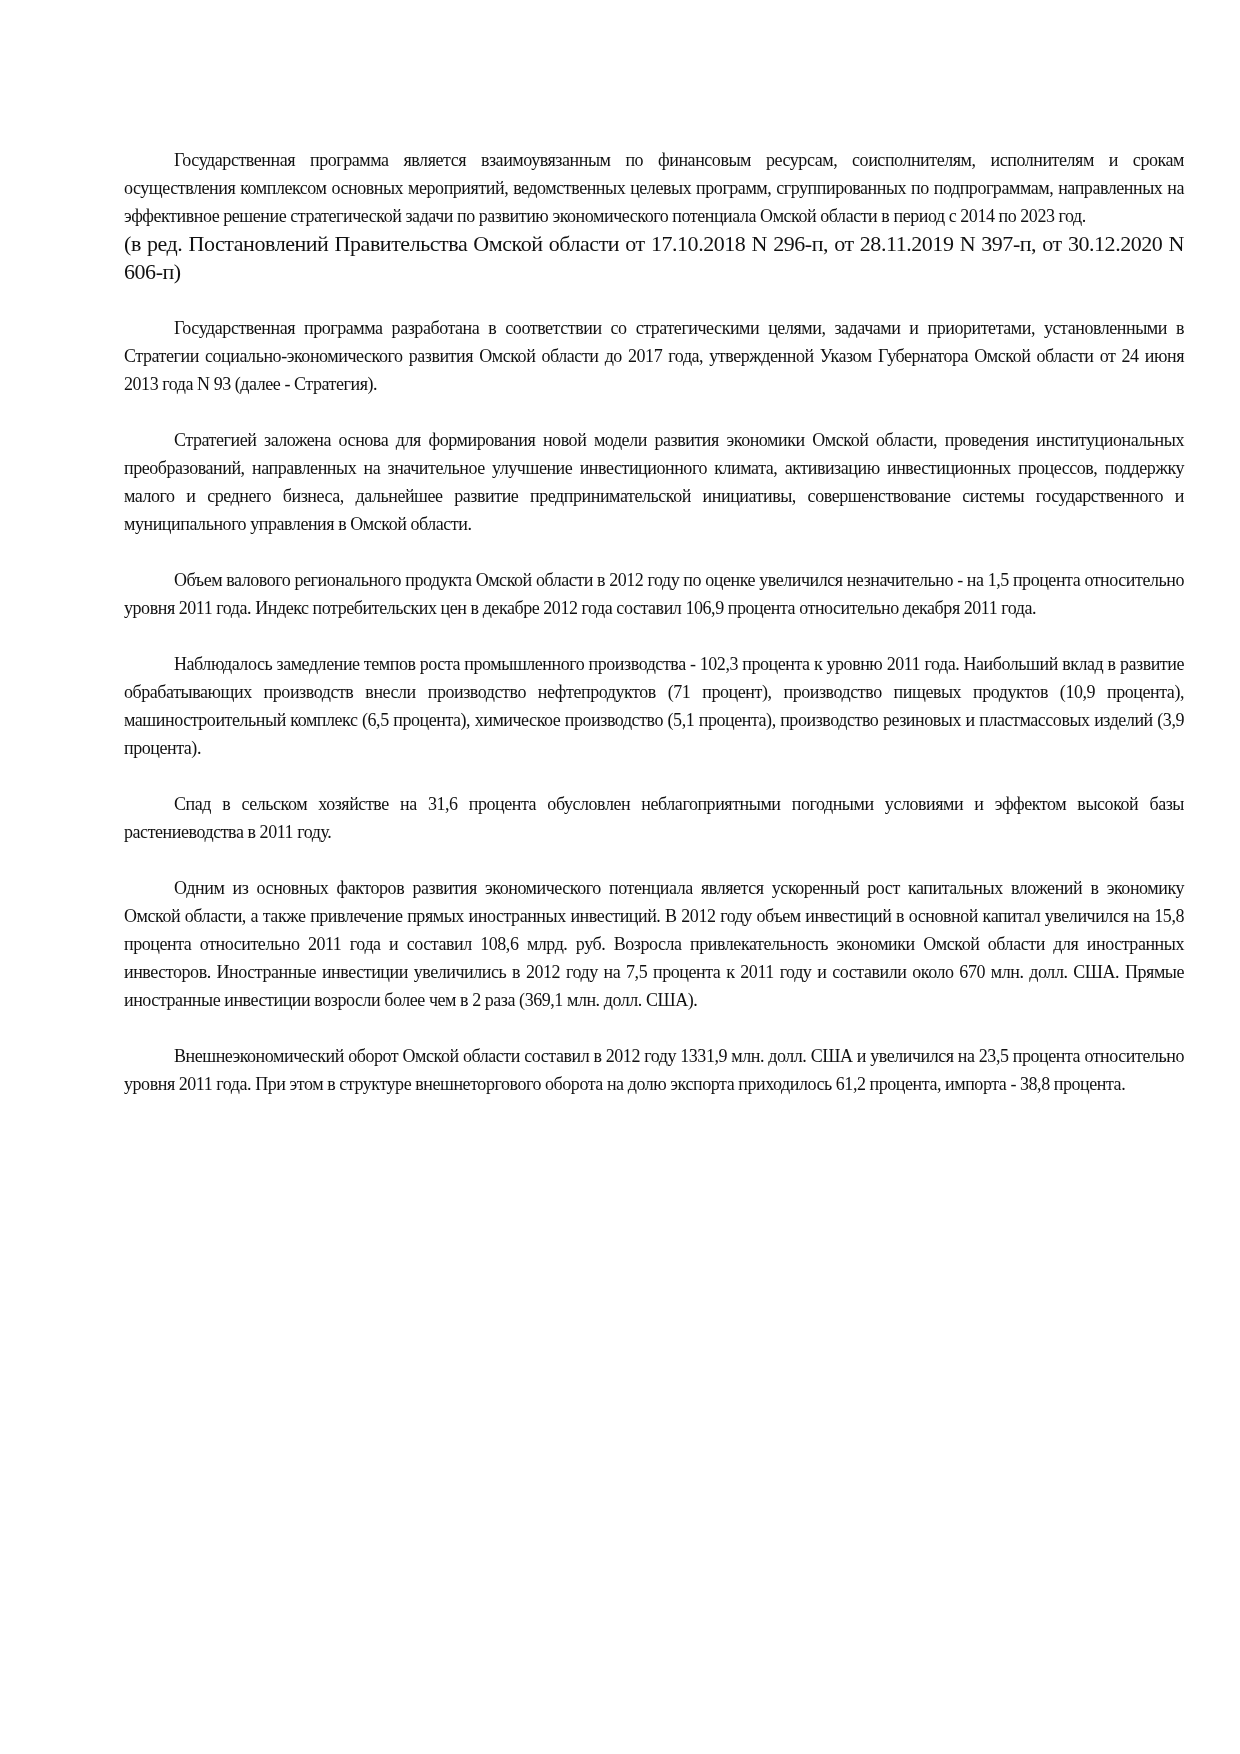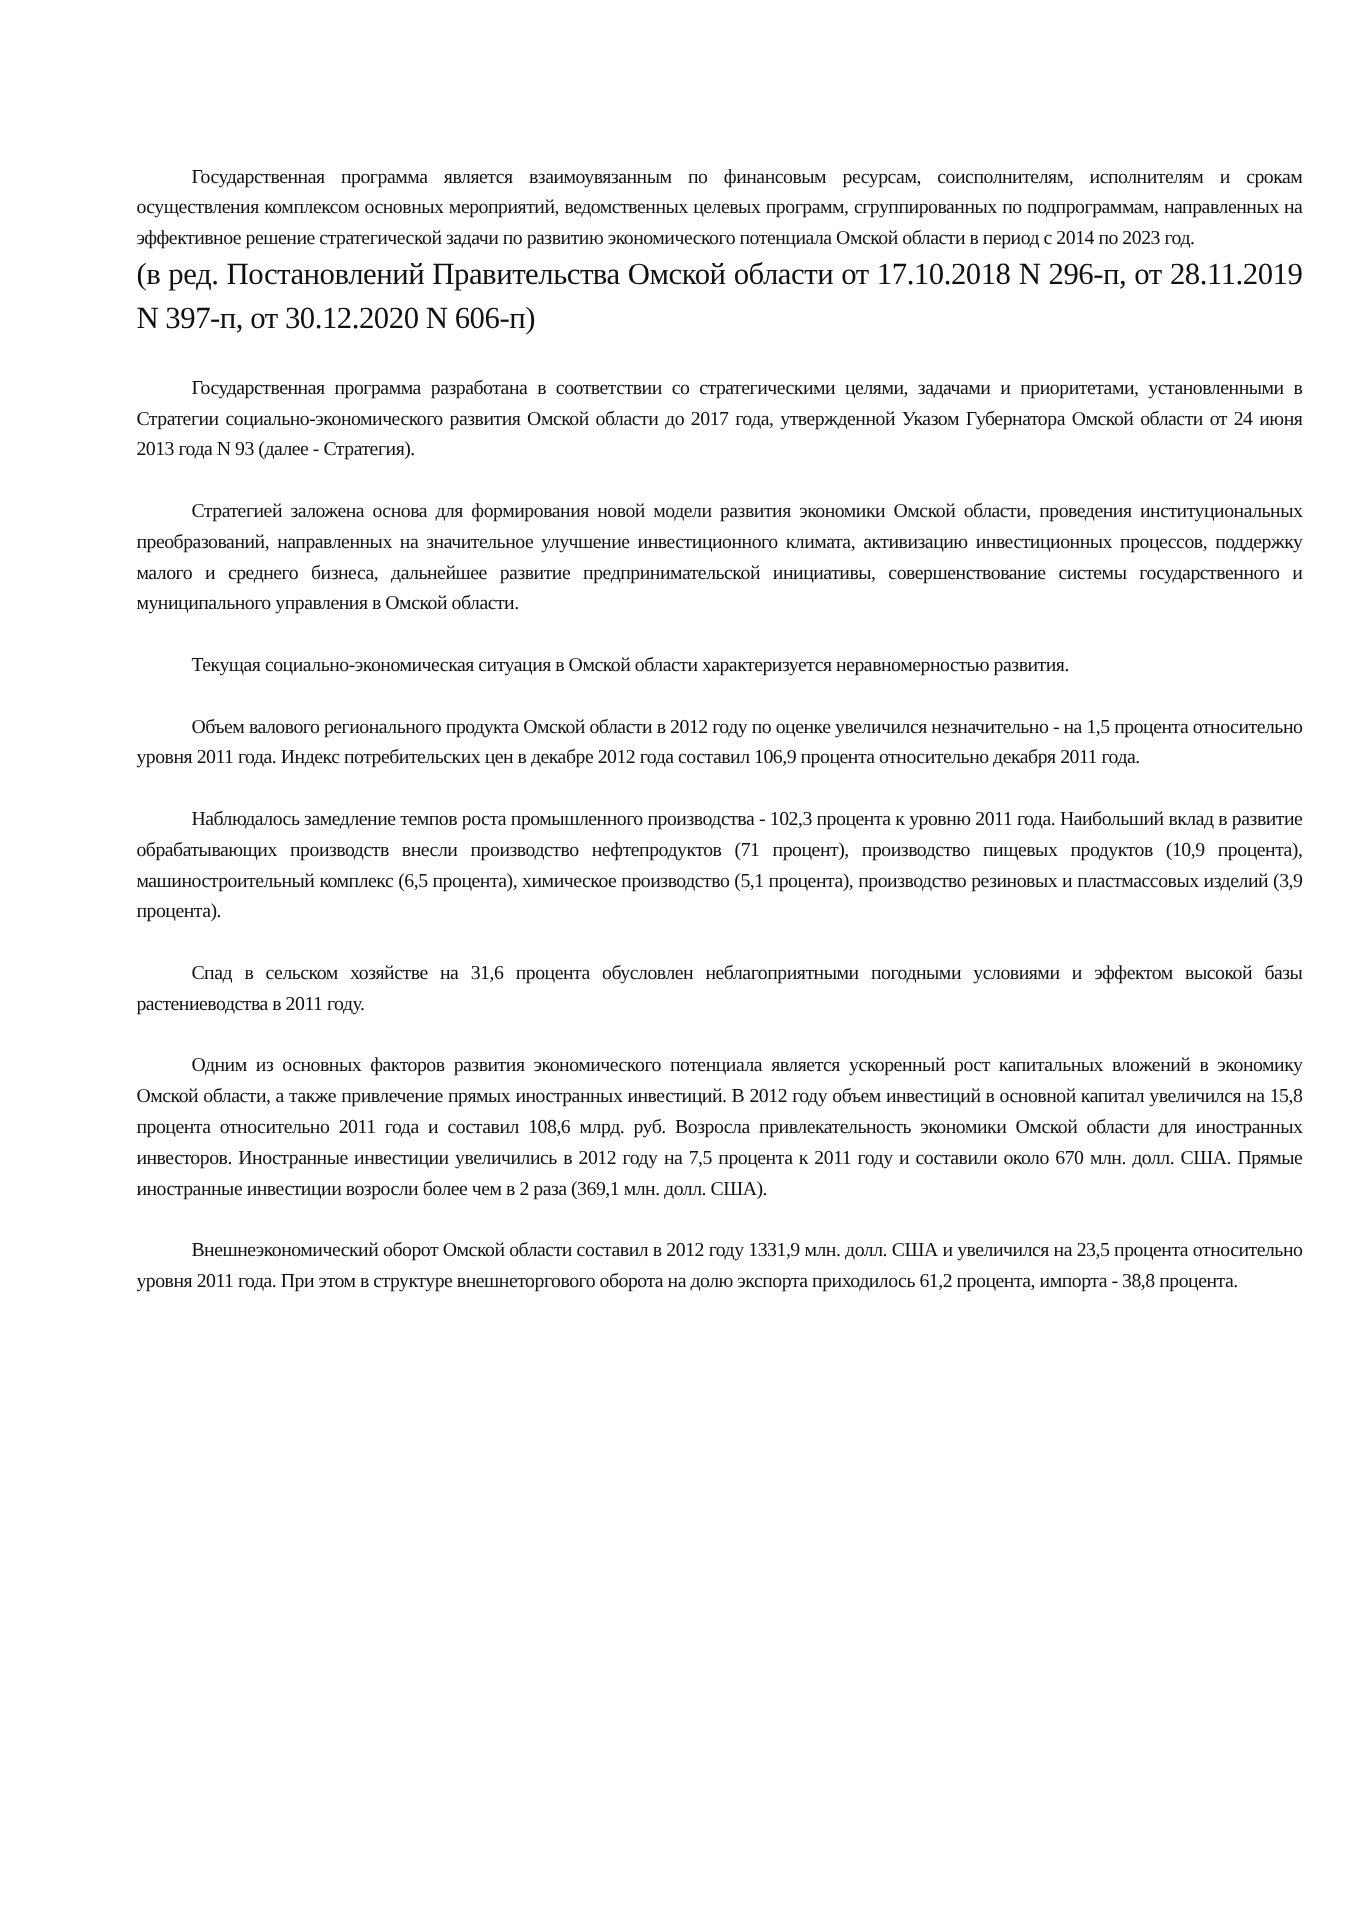--- a/index.html
+++ b/index.html
@@ -21,35 +21,34 @@
     font-size: 18px;
     line-height: 28px;
     text-align: justify;
     text-indent: 50px;
     margin: 0 0 28px 0;
     letter-spacing: -0.45px;
     word-spacing: 0px;
   }
   .para.tight { margin-bottom: 0; }
   .note {
-    font-size: 28px;
-    line-height: 40px;
+    font-size: 22px;
+    line-height: 28px;
     text-align: justify;
     text-indent: 0;
     margin: 0 0 28px 0;
     letter-spacing: -0.45px;
   }
 </style>
 </head>
 <body>
 
 <div class="page">
   <p class="para tight">Государственная программа является взаимоувязанным по финансовым ресурсам, соисполнителям, исполнителям и срокам осуществления комплексом основных мероприятий, ведомственных целевых программ, сгруппированных по подпрограммам, направленных на эффективное решение стратегической задачи по развитию экономического потенциала Омской области в период с 2014 по 2023 год.</p>
   <p class="note">(в ред. Постановлений Правительства Омской области от 17.10.2018 N 296-п, от 28.11.2019 N 397-п, от 30.12.2020 N 606-п)</p>
   <p class="para">Государственная программа разработана в соответствии со стратегическими целями, задачами и приоритетами, установленными в Стратегии социально-экономического развития Омской области до 2017 года, утвержденной Указом Губернатора Омской области от 24 июня 2013 года N 93 (далее - Стратегия).</p>
   <p class="para">Стратегией заложена основа для формирования новой модели развития экономики Омской области, проведения институциональных преобразований, направленных на значительное улучшение инвестиционного климата, активизацию инвестиционных процессов, поддержку малого и среднего бизнеса, дальнейшее развитие предпринимательской инициативы, совершенствование системы государственного и муниципального управления в Омской области.</p>
-  <p class="para">Текущая социально-экономическая ситуация в Омской области характеризуется неравномерностью развития.</p>
   <p class="para">Объем валового регионального продукта Омской области в 2012 году по оценке увеличился незначительно - на 1,5 процента относительно уровня 2011 года. Индекс потребительских цен в декабре 2012 года составил 106,9 процента относительно декабря 2011 года.</p>
   <p class="para">Наблюдалось замедление темпов роста промышленного производства - 102,3 процента к уровню 2011 года. Наибольший вклад в развитие обрабатывающих производств внесли производство нефтепродуктов (71 процент), производство пищевых продуктов (10,9 процента), машиностроительный комплекс (6,5 процента), химическое производство (5,1 процента), производство резиновых и пластмассовых изделий (3,9 процента).</p>
   <p class="para">Спад в сельском хозяйстве на 31,6 процента обусловлен неблагоприятными погодными условиями и эффектом высокой базы растениеводства в 2011 году.</p>
   <p class="para">Одним из основных факторов развития экономического потенциала является ускоренный рост капитальных вложений в экономику Омской области, а также привлечение прямых иностранных инвестиций. В 2012 году объем инвестиций в основной капитал увеличился на 15,8 процента относительно 2011 года и составил 108,6 млрд. руб. Возросла привлекательность экономики Омской области для иностранных инвесторов. Иностранные инвестиции увеличились в 2012 году на 7,5 процента к 2011 году и составили около 670 млн. долл. США. Прямые иностранные инвестиции возросли более чем в 2 раза (369,1 млн. долл. США).</p>
   <p class="para">Внешнеэкономический оборот Омской области составил в 2012 году 1331,9 млн. долл. США и увеличился на 23,5 процента относительно уровня 2011 года. При этом в структуре внешнеторгового оборота на долю экспорта приходилось 61,2 процента, импорта - 38,8 процента.</p>
 </div>
 
 </body></html>

